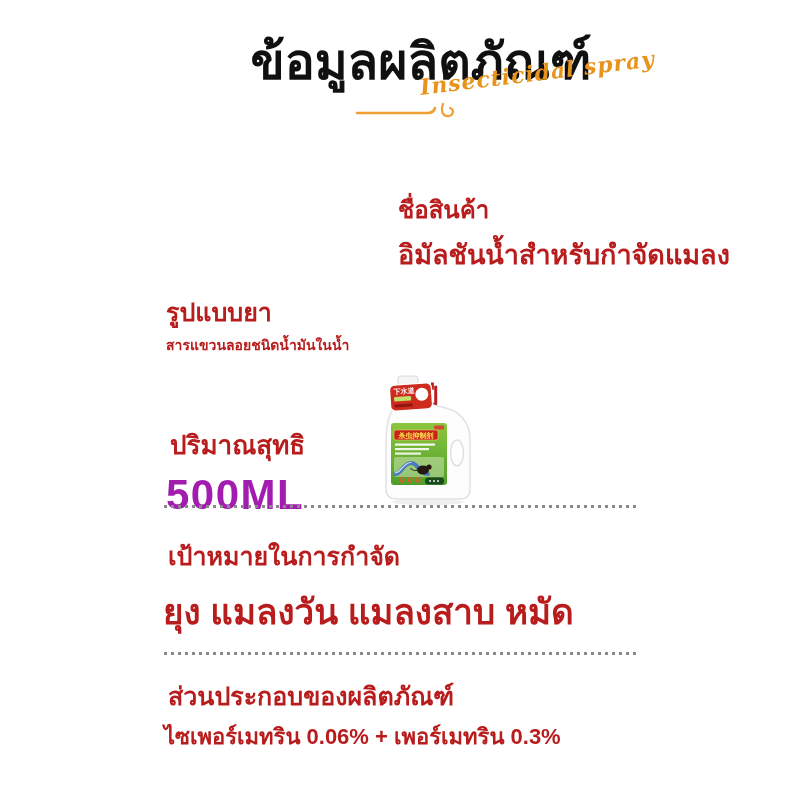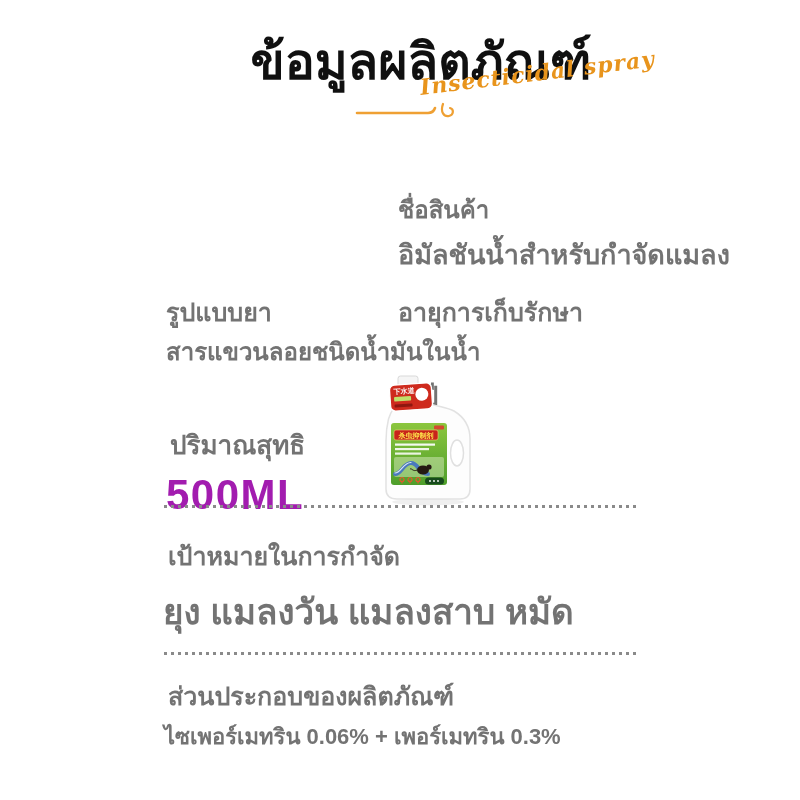--- a/index.html
+++ b/index.html
@@ -15,26 +15,26 @@
   }
   .tagline{
     position:absolute;left:420px;top:74px;
     font-family:"DejaVu Serif","Liberation Serif",serif;
     font-style:italic;font-weight:700;font-size:22px;color:#E8941C;
     transform:rotate(-7deg);transform-origin:left center;letter-spacing:1px;
     white-space:nowrap;
   }
   .flourish{position:absolute;left:352px;top:100px;}
   
-  .lbl{position:absolute;font-weight:700;color:#737373;white-space:nowrap;line-height:1.35;}
+  .lbl{position:absolute;font-weight:700;color:#b91c1c;white-space:nowrap;line-height:1.35;}
   .name-label        {left:398px;top:194px;font-size:24px;}
   .name-value        {left:398px;top:237px;font-size:27px;}
   .form-label        {left:166px;top:296px;font-size:25px;}
   .shelf-label       {left:398px;top:296px;font-size:25px;}
-  .form-value        {left:166px;top:336px;font-size:24px;}
+  .form-value        {left:166px;top:336px;font-size:14px;}
   .shelf-value       {left:400px;top:331px;font-size:26px;margin-top:48px;}
   .net-label         {left:170px;top:400px;font-size:26px;margin-top:28px;}
   .net-value{
     position:absolute;left:166px;top:433px;font-size:42px;font-weight:600;
     color:#a21caf;letter-spacing:1.5px;white-space:nowrap;margin-top:38px;
   }
   
   .bottle{position:absolute;left:382px;top:375px;width:96px;height:132px;}
   
   .divider{
@@ -57,21 +57,20 @@
   <div class="page-title">ข้อมูลผลิตภัณฑ์</div>
   <div class="tagline">Insecticidal spray</div>
   <svg class="flourish" width="112" height="24" viewBox="0 0 112 24">
     <path d="M5 13 L76 13 C80 13 82 11 83 8" fill="none" stroke="#EFA033" stroke-width="2.6" stroke-linecap="round"></path>
     <path d="M91 4 C88 12 92 17 97 16 C102 15 102 9 98 8" fill="none" stroke="#EFA033" stroke-width="2.2" stroke-linecap="round"></path>
   </svg>
 
   <div class="lbl name-label">ชื่อสินค้า</div>
   <div class="lbl name-value">อิมัลชันน้ำสำหรับกำจัดแมลง</div>
   <div class="lbl form-label">รูปแบบยา</div>
-  <div class="lbl shelf-label">อายุการเก็บรักษา</div>
   <div class="lbl form-value">สารแขวนลอยชนิดน้ำมันในน้ำ</div>
   <div class="lbl shelf-value">3 ปี</div>
   <div class="lbl net-label">ปริมาณสุทธิ</div>
   <div class="net-value">500ML</div>
 
   <svg class="bottle" viewBox="0 0 96 132">
     <defs>
       <linearGradient id="labelGreen" x1="0" y1="0" x2="0" y2="1">
         <stop offset="0" stop-color="#8CC63E"></stop>
         <stop offset="1" stop-color="#4E9E2B"></stop>

